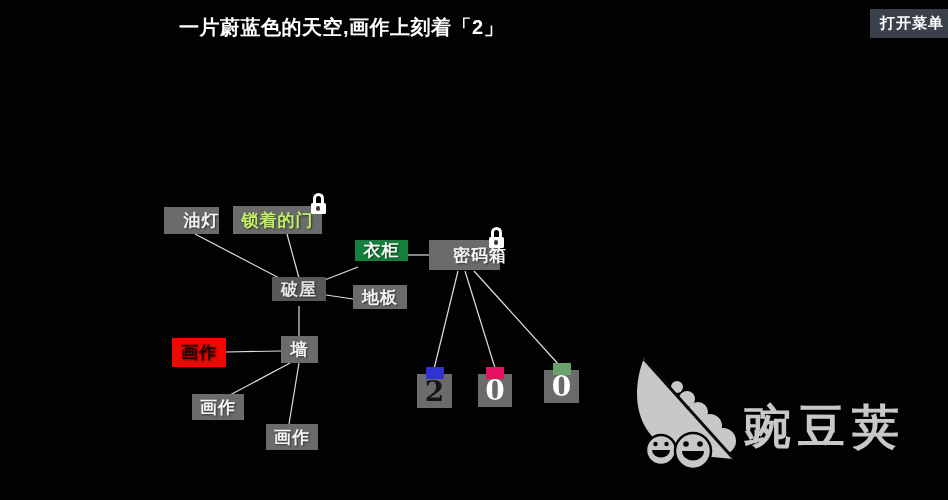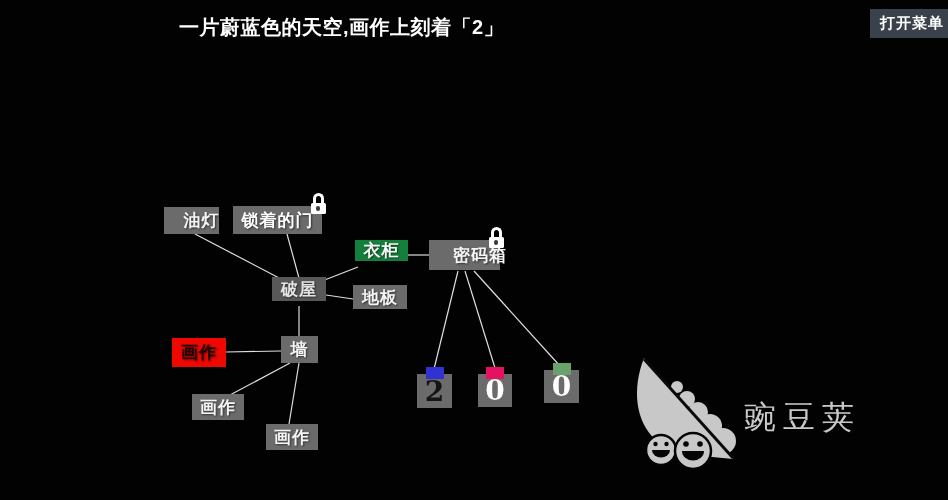--- a/index.html
+++ b/index.html
@@ -49,21 +49,21 @@
     font-size:28px; font-weight:bold; cursor:pointer;
   }
   .dtab {
     position:absolute; top:-7px; left:50%; transform:translateX(-50%);
     width:18px; height:12px;
   }
   .watermark { position:absolute; z-index:3; }
   .wm-pod { position:absolute; left:630px; top:356px; width:110px; height:118px; }
   .wm-text {
     position:absolute; left:744px; top:396px;
-    color:#c7c7c7; font-size:32px; font-weight:normal; letter-spacing:7px;
+    color:#c7c7c7; font-size:47px; font-weight:bold; letter-spacing:7px;
     white-space:nowrap;
   }
 </style>
 </head>
 <body>
 
 <div class="stage">
 
   <div class="title">一片蔚蓝色的天空,画作上刻着「2」</div>
 
@@ -81,21 +81,21 @@
       <line x1="299" y1="363" x2="289" y2="424" stroke="#dedede" stroke-width="1.2"></line>
       <line x1="458" y1="271" x2="434" y2="369" stroke="#dedede" stroke-width="1.2"></line>
       <line x1="465" y1="271" x2="495" y2="368" stroke="#dedede" stroke-width="1.2"></line>
       <line x1="474" y1="271" x2="560" y2="366" stroke="#dedede" stroke-width="1.2"></line>
     </svg>
 
   <div>
       <div class="gnode" style="left: 164px; top: 207px; width: 55px; height: 27px; background: rgb(107, 107, 107); color: rgb(245, 245, 245); padding-left: 20px;">
         <span>油灯</span>
       </div>
-      <div class="gnode" style="left: 233px; top: 206px; width: 89px; height: 28px; background: rgb(107, 107, 107); color: #ffffff;">
+      <div class="gnode" style="left: 233px; top: 206px; width: 89px; height: 28px; background: rgb(107, 107, 107); color: #bef264;">
         <span>锁着的门</span>
         <div class="lock">
           <div class="shackle"></div>
           <div class="lbody"></div>
         </div>
       </div>
       <div class="gnode" style="left: 355px; top: 240px; width: 53px; height: 21px; background: #15803d; color: rgb(245, 245, 245);">
         <span>衣柜</span>
       </div>
       <div class="gnode" style="left: 429px; top: 240px; width: 71px; height: 30px; background: rgb(107, 107, 107); color: rgb(245, 245, 245); padding-left: 31px;">

